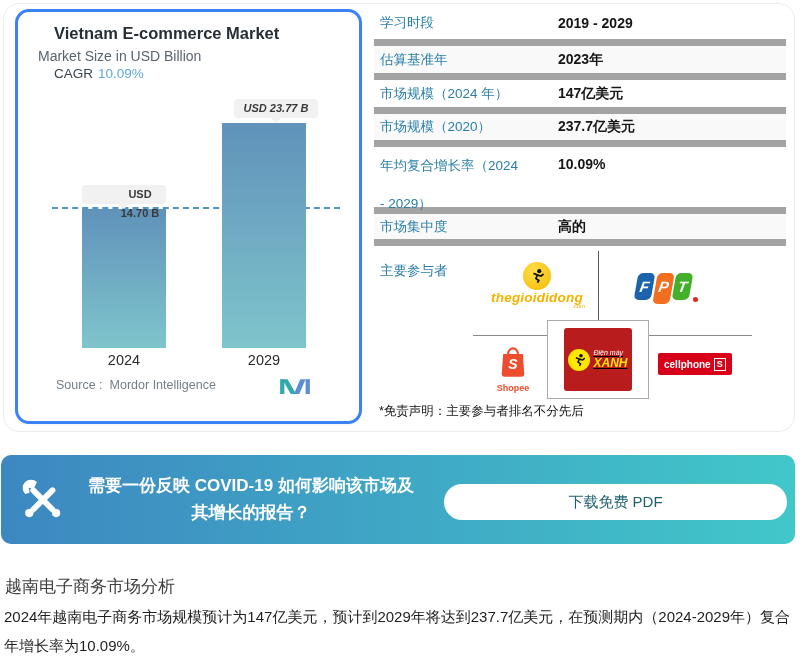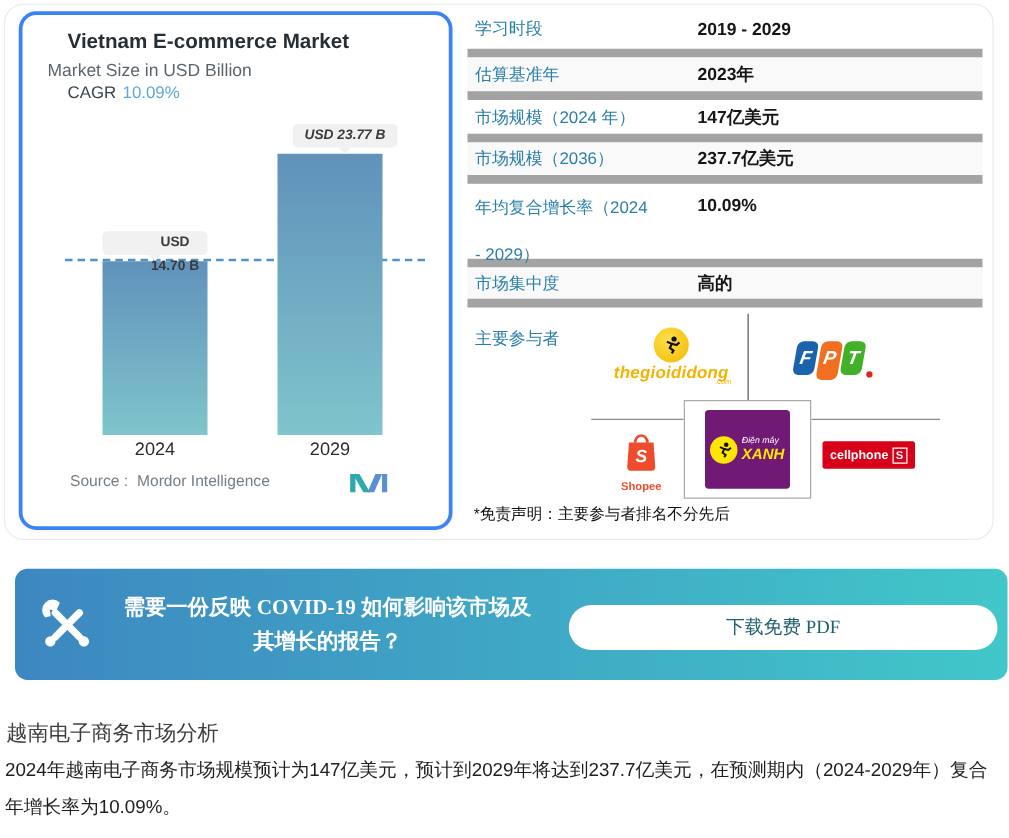--- a/index.html
+++ b/index.html
@@ -58,34 +58,34 @@
     background:radial-gradient(circle at 40% 35%, #ffe04a, #f2b800); display:flex; align-items:center; justify-content:center; }
   .tgdd-text { font-size:13.5px; font-weight:bold; font-style:italic; color:#f3b300; letter-spacing:.2px; }
   .tgdd-com { font-size:6px; color:#f3b300; text-align:right; margin-top:-2px; padding-right:14px; }
   .fpt { position:absolute; left:632px; top:269px; display:flex; align-items:flex-start; }
   .fpt-letter { display:inline-block; width:17px; height:27px; border-radius:5px; transform:skewX(-10deg);
     color:#fff; font-weight:bold; font-style:italic; text-align:center; line-height:27px; font-size:15px; margin-right:2px; }
   .fpt-f{background:#1b63ad;} .fpt-p{background:#f26f21; height:31px;} .fpt-t{background:#43b02a;}
   .fpt-r { width:5px; height:5px; background:#e1251b; border-radius:50%; margin-top:24px; }
   .shopee { position:absolute; left:492px; top:342px; width:34px; text-align:center; }
   .shopee-name { font-size:9px; color:#ee4d2d; font-weight:bold; margin-top:1px; }
-  .dmx { position:absolute; left:560px; top:324px; width:68px; height:63px; background:#701a75;
-    border-radius:3px; display:flex; align-items:center; justify-content:center; gap:3px; }
+  .dmx { position:absolute; left:560px; top:324px; width:68px; height:63px; background:#b91c1c;
+    border-radius:3px; display:flex; align-items:center; justify-content:center; gap:3px;text-decoration:underline; }
   .dmx-circle { width:22px; height:22px; border-radius:50%; background:#ffe600;
     display:flex; align-items:center; justify-content:center; flex:none; }
   .dmx-l1 { font-size:7px; color:#fff; font-style:italic; }
   .dmx-l2 { font-size:12px; color:#ffe600; font-weight:bold; font-style:italic; }
   .cps { position:absolute; left:654px; top:349px; height:22px; background:#d70018; border-radius:2px;
     display:flex; align-items:center; padding:0 6px; gap:3px; }
   .cps-name { color:#fff; font-size:10px; font-weight:bold; }
   .cps-s { color:#fff; font-size:9px; font-weight:bold; border:1px solid #fff; padding:0 2px; line-height:11px; }
 
   
-  .banner { position:absolute; left:12px; top:455px; width:794px; height:89px; border-radius:10px;
-    background:linear-gradient(90deg,#3d87c1 0%,#41c7c9 100%);font-family:Liberation Serif, serif; }
+  .banner { position:absolute; left:1px; top:455px; width:794px; height:89px; border-radius:10px;
+    background:linear-gradient(90deg,#3d87c1 0%,#41c7c9 100%); }
   .tools-icon { position:absolute; left:20px; top:23px; width:43px; height:43px; }
   .banner-text { position:absolute; left:80px; top:17px; width:340px; text-align:center;
     font-size:17px; font-weight:bold; color:#fff; line-height:27px; }
   .pdf-button { position:absolute; left:443px; top:29px; width:343px; height:36px; background:#fff;
     border:none; border-radius:18px; font-size:15px; color:#1d5f6b; text-align:center; line-height:36px;
     cursor:pointer; font-family:inherit; }
 
   
   .analysis-heading { position:absolute; left:5px; top:575px; font-size:17px; color:#3d3d3d; }
   .analysis-paragraph { position:absolute; left:4px; top:602px; width:799px; font-size:15px;
@@ -133,21 +133,21 @@
       </div>
       <div class="trow h34 alt">
         <div class="tl">估算基准年</div>
         <div class="tv">2023年</div>
       </div>
       <div class="trow h34">
         <div class="tl">市场规模（2024 年）</div>
         <div class="tv">147亿美元</div>
       </div>
       <div class="trow h33 alt">
-        <div class="tl">市场规模（2036）</div>
+        <div class="tl">市场规模（2020）</div>
         <div class="tv">237.7亿美元</div>
       </div>
       <div class="trow h67 tall">
         <div class="tl">年均复合增长率（2024 - 2029）</div>
         <div class="tv">10.09%</div>
       </div>
       <div class="trow h32 alt">
         <div class="tl">市场集中度</div>
         <div class="tv">高的</div>
       </div>

